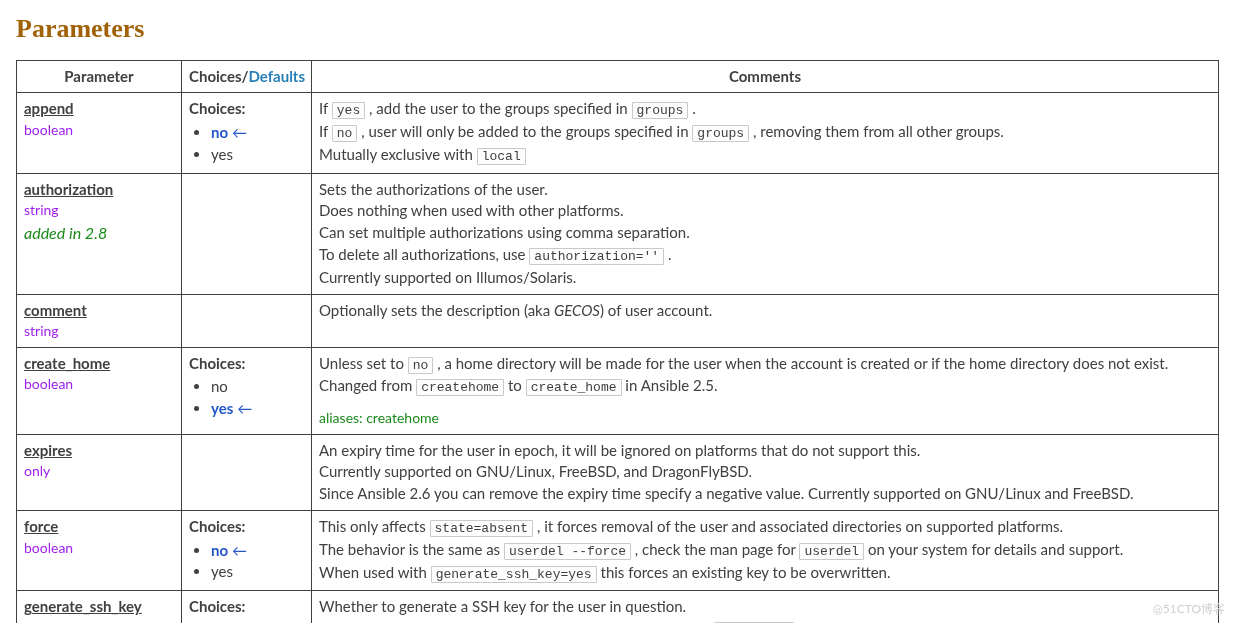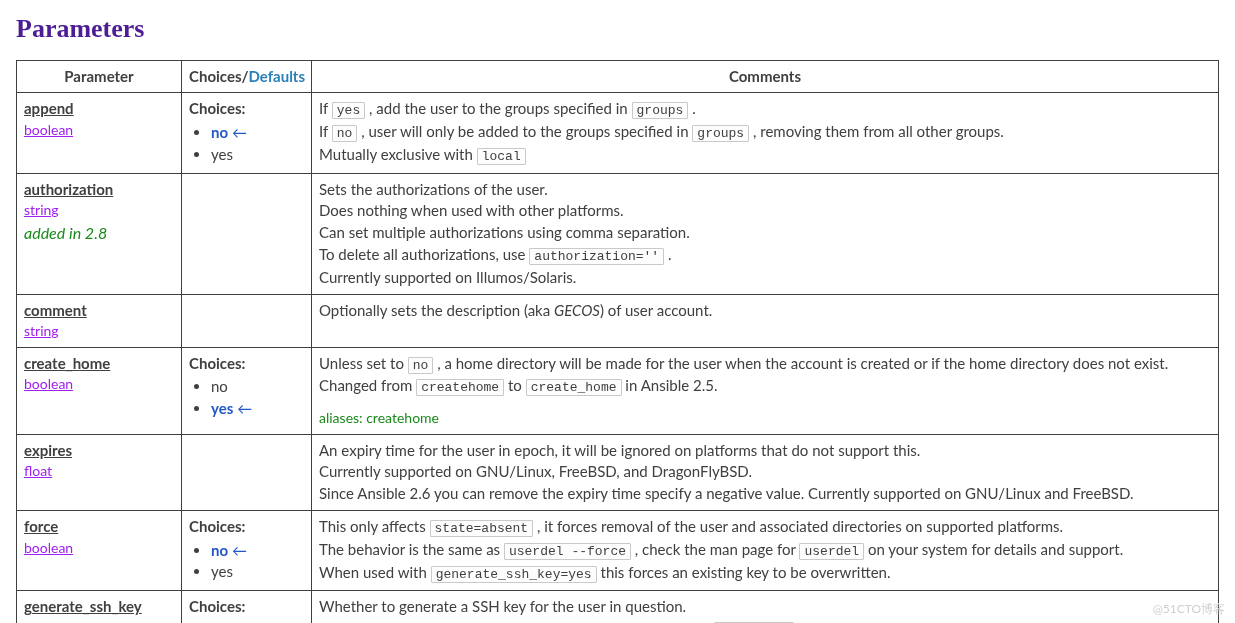--- a/index.html
+++ b/index.html
@@ -9,21 +9,21 @@
     margin: 0;
     padding: 10px 16px;
     font-size: 15px;
     line-height: 1.45;
   }
   h2.section-title {
     font-family: "Roboto Slab", Georgia, "Times New Roman", serif;
     font-weight: 700;
     font-size: 26px;
     margin: 0 0 12px 0;
-    color: #4c1d95;
+    color: #a16207;
   }
   table.params {
     border-collapse: collapse;
     width: 100%;
     table-layout: fixed;
   }
   table.params th,
   table.params td {
     border: 1px solid #404040;
     padding: 5px 7px;
@@ -35,21 +35,21 @@
     font-weight: 700;
     text-align: center;
     white-space: nowrap;
   }
   col.col-param { width: 165px; }
   col.col-choices { width: 130px; }
   col.col-comments { width: auto; }
 
   .defaults-link { color: #2980b9; }
   .param-name { font-weight: 700; color: #404040; display: block; text-decoration: underline; }
-  .param-type { color: #a020f0; font-size: 14px; display: block; text-decoration: underline; }
+  .param-type { color: #a020f0; font-size: 14px; display: block; }
   .param-added { color: #1a8a1a; font-style: italic; font-size: 16px; display: block; }
   .choices-label { font-weight: 700; display: block; margin-bottom: 2px; }
   ul.choices { margin: 0 0 2px 0; padding-left: 22px; }
   ul.choices li { margin: 0; padding: 0; }
   .choice-default { color: #2358c9; font-weight: 700; }
   .arrow { color: #2358c9; font-weight: 400; }
   .comment-line { display: block; }
   code.lit {
     font-family: Consolas, "Courier New", monospace;
     font-size: 13px;
@@ -154,21 +154,21 @@
       <td>
         <span class="comment-line"><span>Unless set to </span><code class="lit">no</code><span> , a home directory will be made for the user when the account is created or if the home directory does not exist.</span></span>
         <span class="comment-line"><span>Changed from </span><code class="lit">createhome</code><span> to </span><code class="lit">create_home</code><span> in Ansible 2.5.</span></span>
         <span class="aliases"><span>aliases: </span><span>createhome</span></span>
       </td>
     </tr>
 
     <tr>
       <td>
         <span class="param-name">expires</span>
-        <span class="param-type">float</span>
+        <span class="param-type">only</span>
       </td>
       <td></td>
       <td>
         <span class="comment-line">An expiry time for the user in epoch, it will be ignored on platforms that do not support this.</span>
         <span class="comment-line">Currently supported on GNU/Linux, FreeBSD, and DragonFlyBSD.</span>
         <span class="comment-line">Since Ansible 2.6 you can remove the expiry time specify a negative value. Currently supported on GNU/Linux and FreeBSD.</span>
       </td>
     </tr>
 
     <tr>

